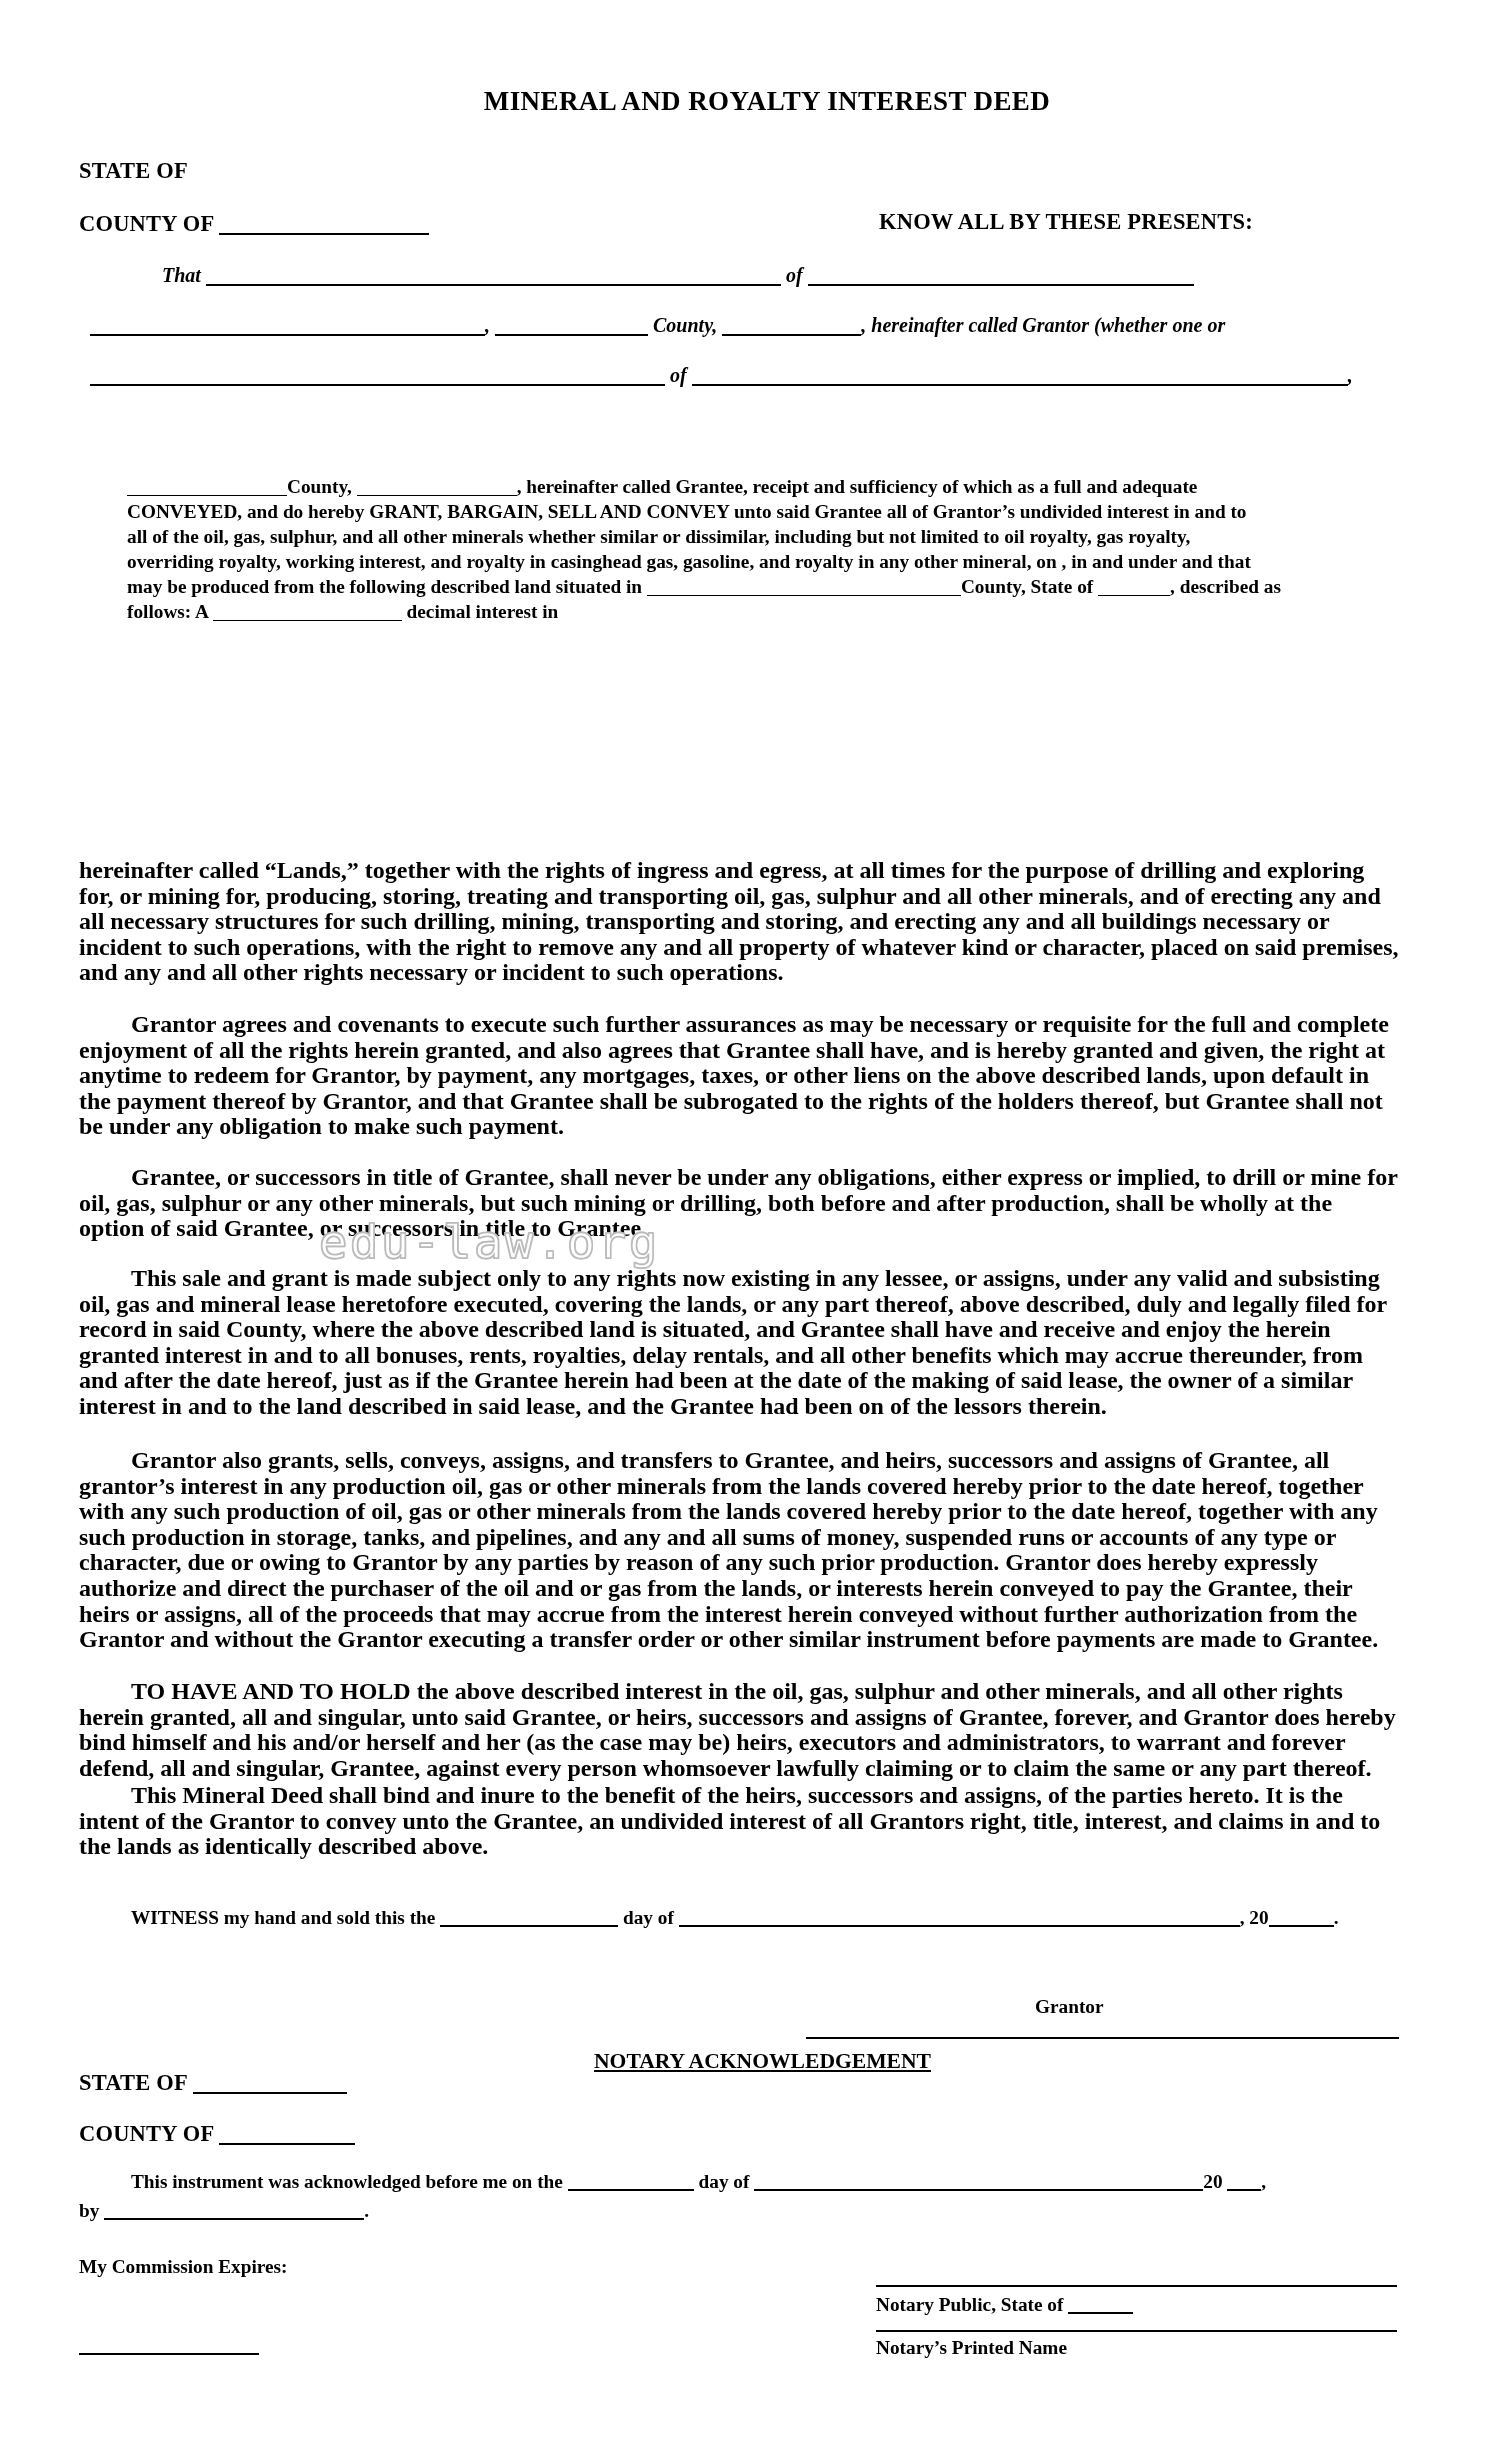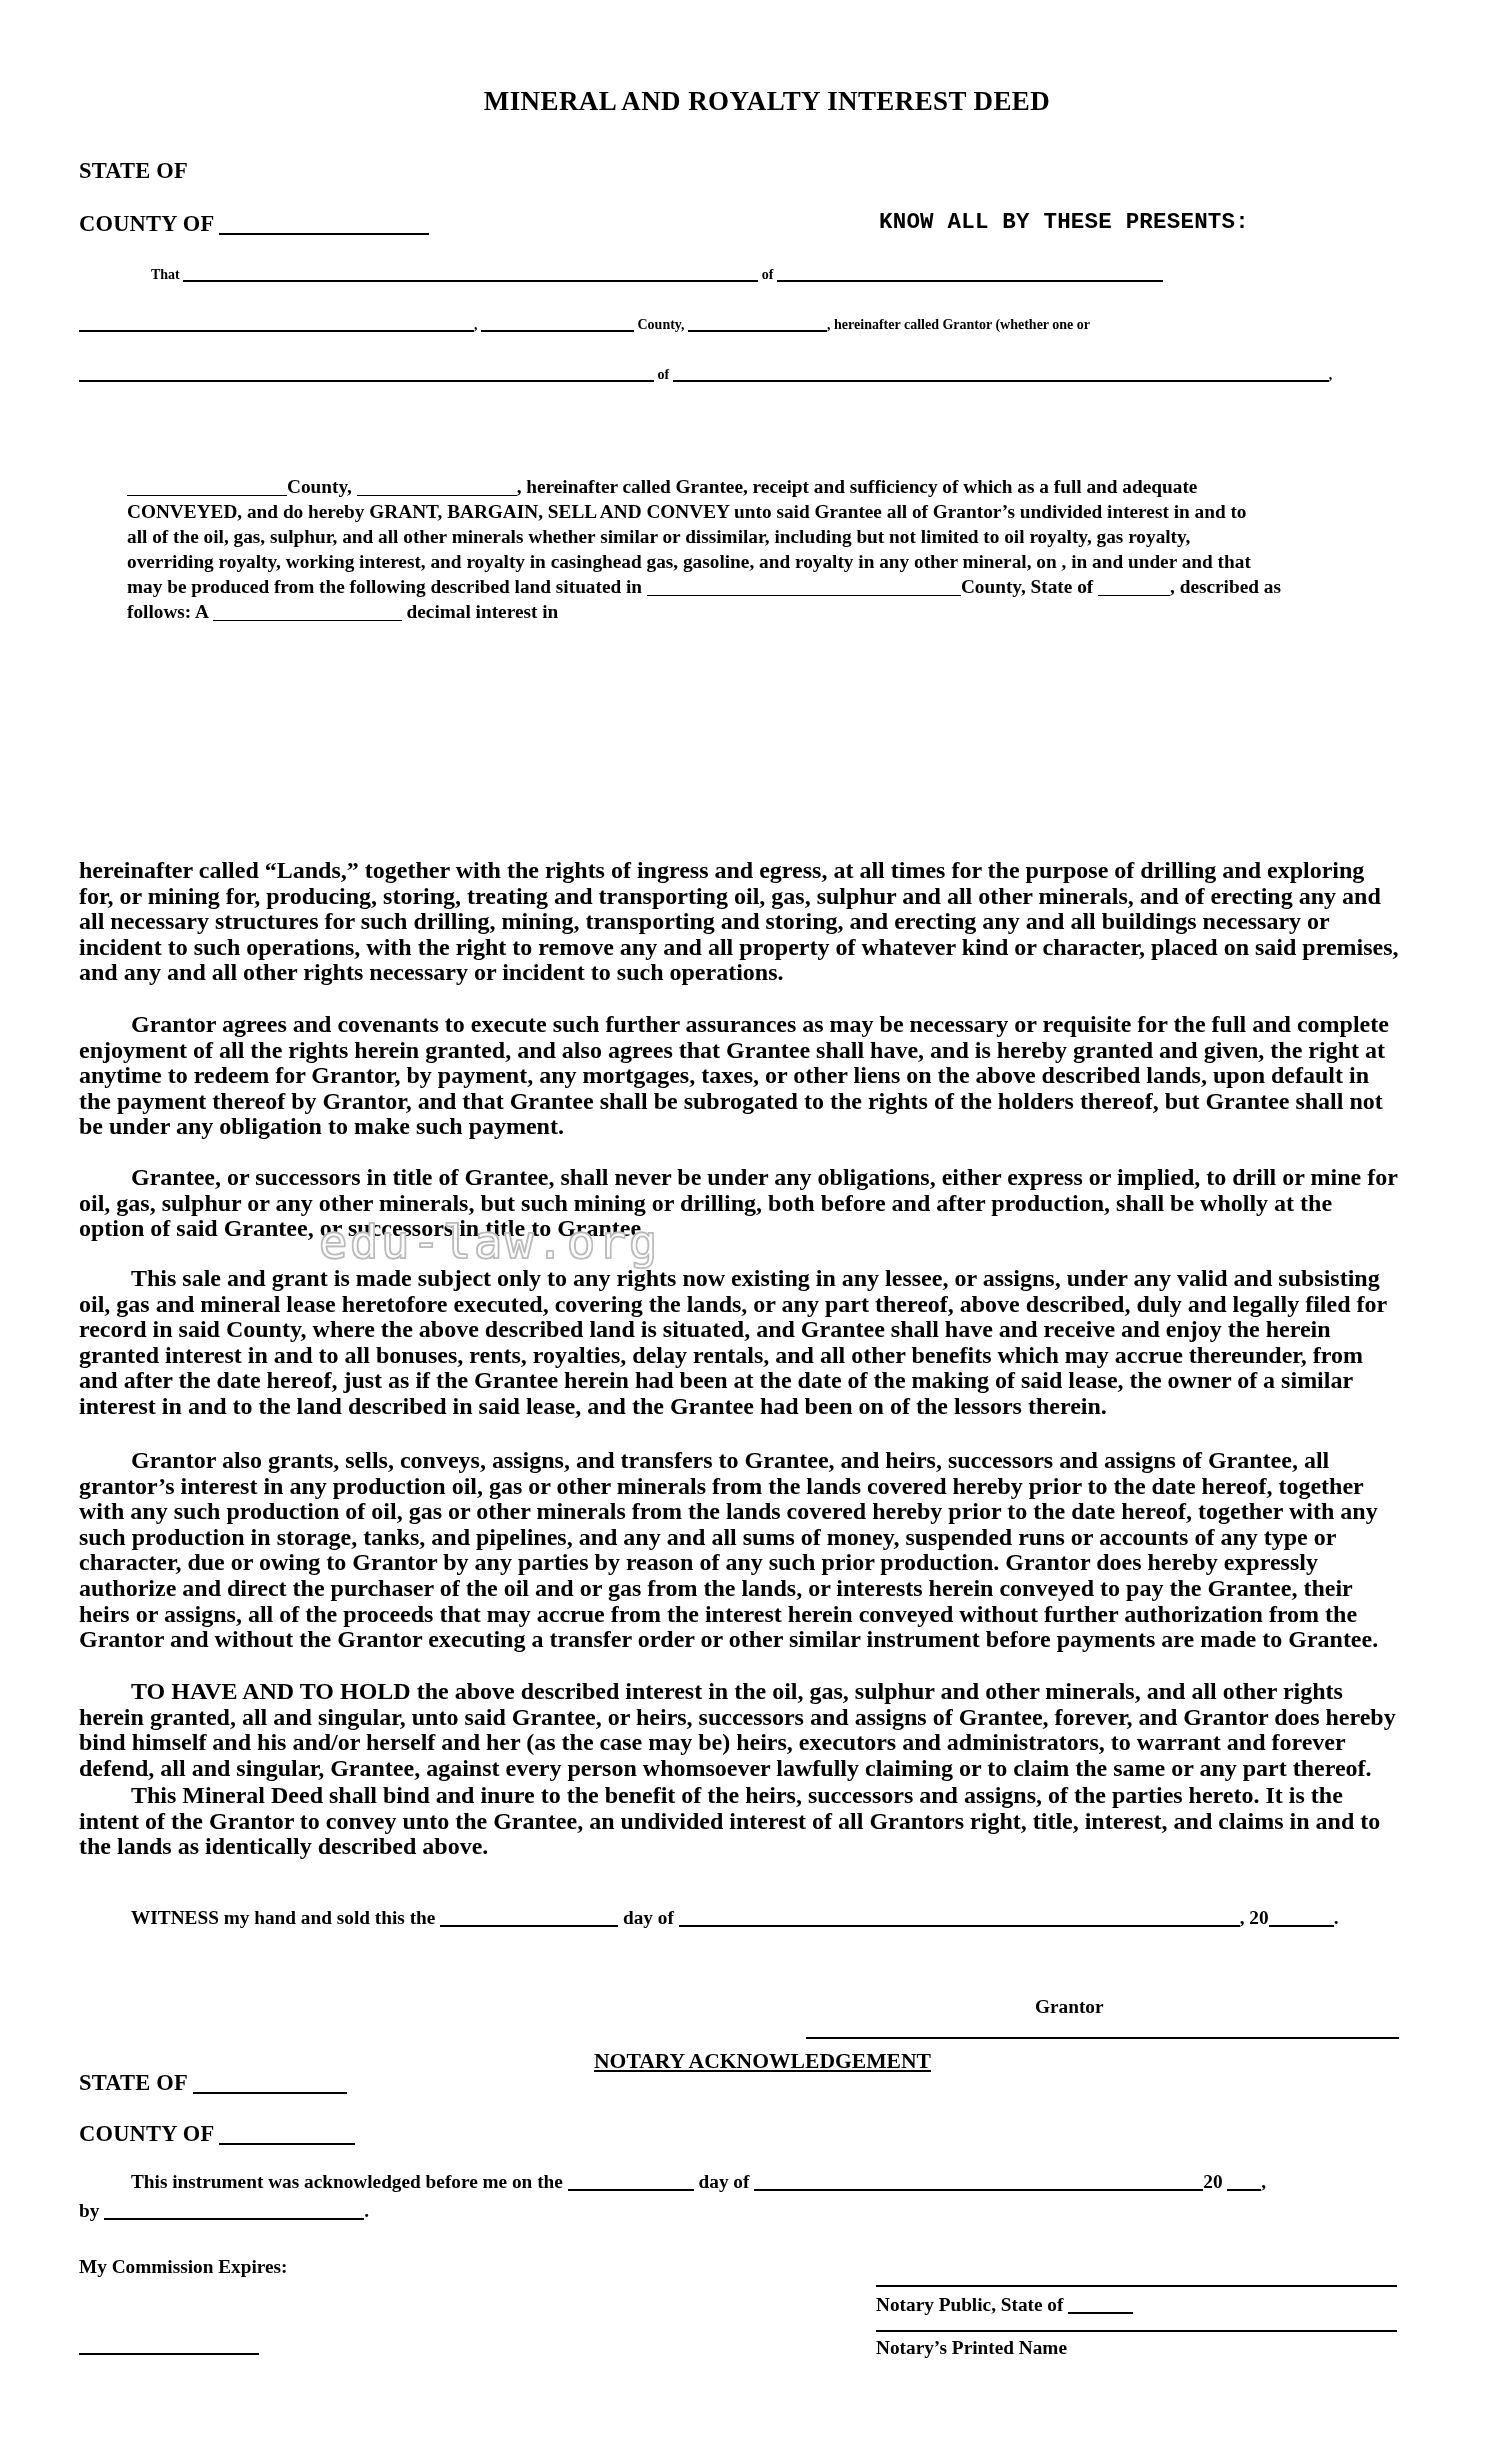--- a/index.html
+++ b/index.html
@@ -47,25 +47,26 @@
   }
   .ln-thin {
     display: inline-block;
     border-bottom: 1.8px solid #000;
     height: 1.05em;
     vertical-align: -0.18em;
   }
   
   .spaced-block {
     position: absolute;
-    left: 79px;
+    left: 90px;
     width: 1320px;
-    font-size: 14px;
+    font-size: 20px;
     font-weight: bold;
     line-height: 50px;
+    font-style: italic;
   }
   .spaced-block .row { white-space: nowrap; }
   .indent { display: inline-block; width: 72px; }
   
   .dense-block {
     position: absolute;
     left: 79px;
     width: 1322px;
     font-size: 19.3px;
     font-weight: bold;
@@ -134,21 +135,21 @@
   <div class="doc-title">MINERAL AND ROYALTY INTEREST DEED</div>
 
   <div class="abs hdr" style="left:79px; top:158px;">
     <span>STATE OF</span>
   </div>
 
   <div class="abs hdr" style="left:79px; top:209px;">
     <span>COUNTY OF</span>
     <span class="ln" style="width:210px;"></span>
   </div>
-  <div class="abs hdr" style="left:879px; top:209px;font-family:Liberation Mono, monospace;">KNOW ALL BY THESE PRESENTS:</div>
+  <div class="abs hdr" style="left:879px; top:209px;">KNOW ALL BY THESE PRESENTS:</div>
 
   <div class="spaced-block" style="top:250px;">
 
     <div class="row">
       <span class="indent"></span><span>That</span>
       <span class="ln" style="width:575px;"></span>
       <span>of</span>
       <span class="ln" style="width:386px;"></span>
     </div>
 

